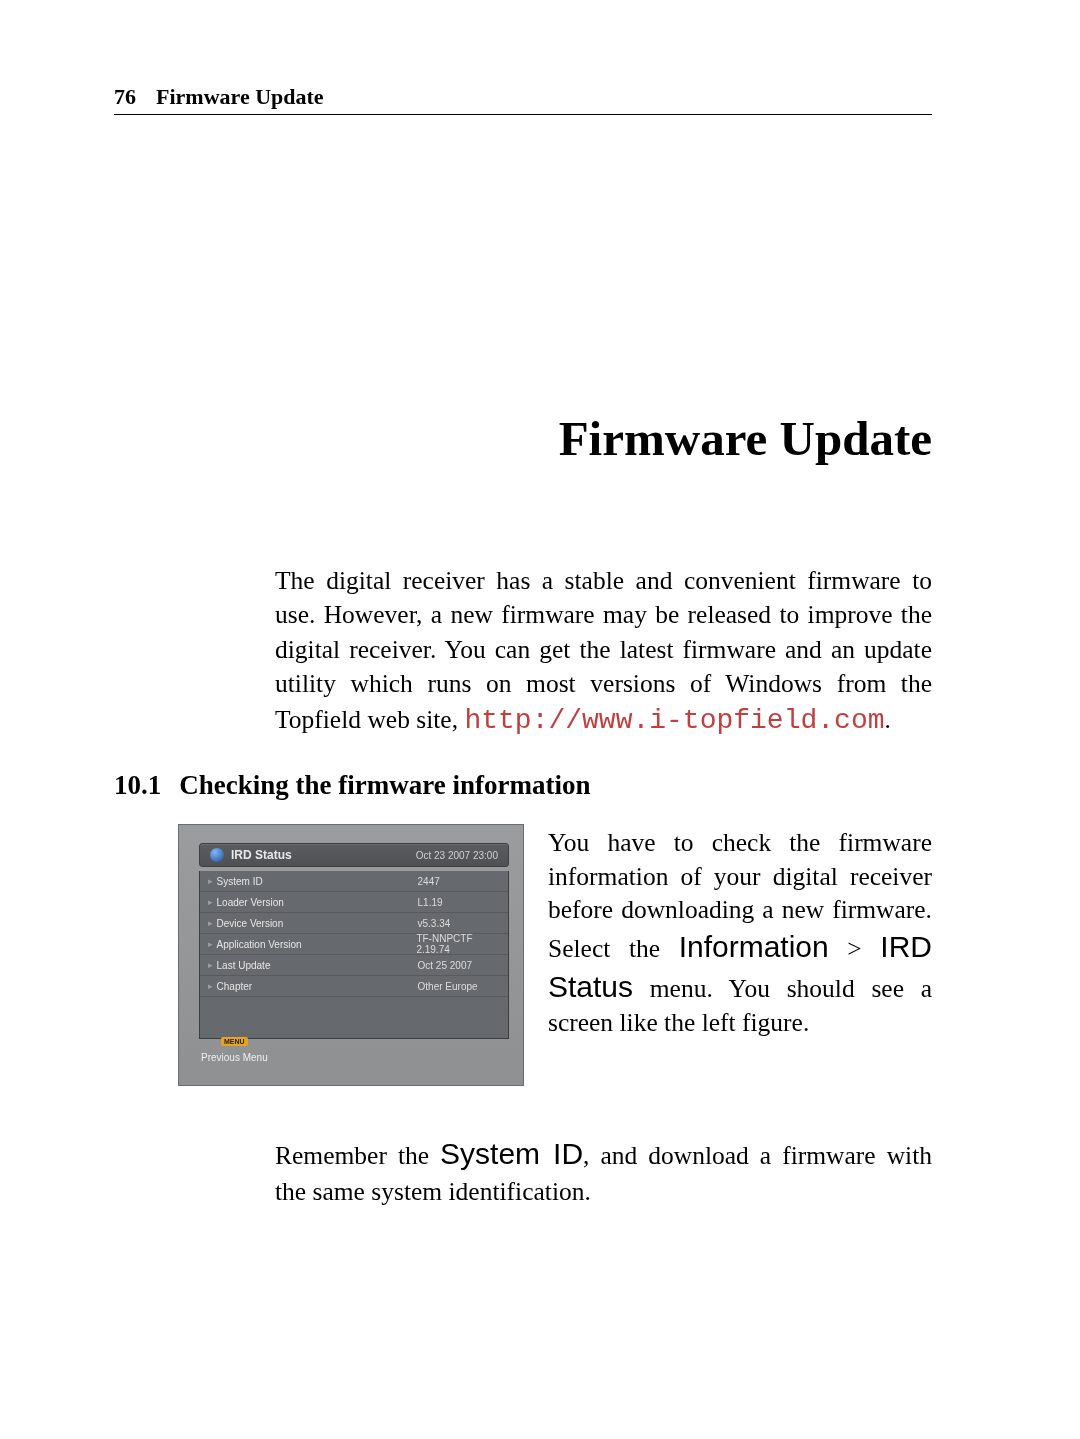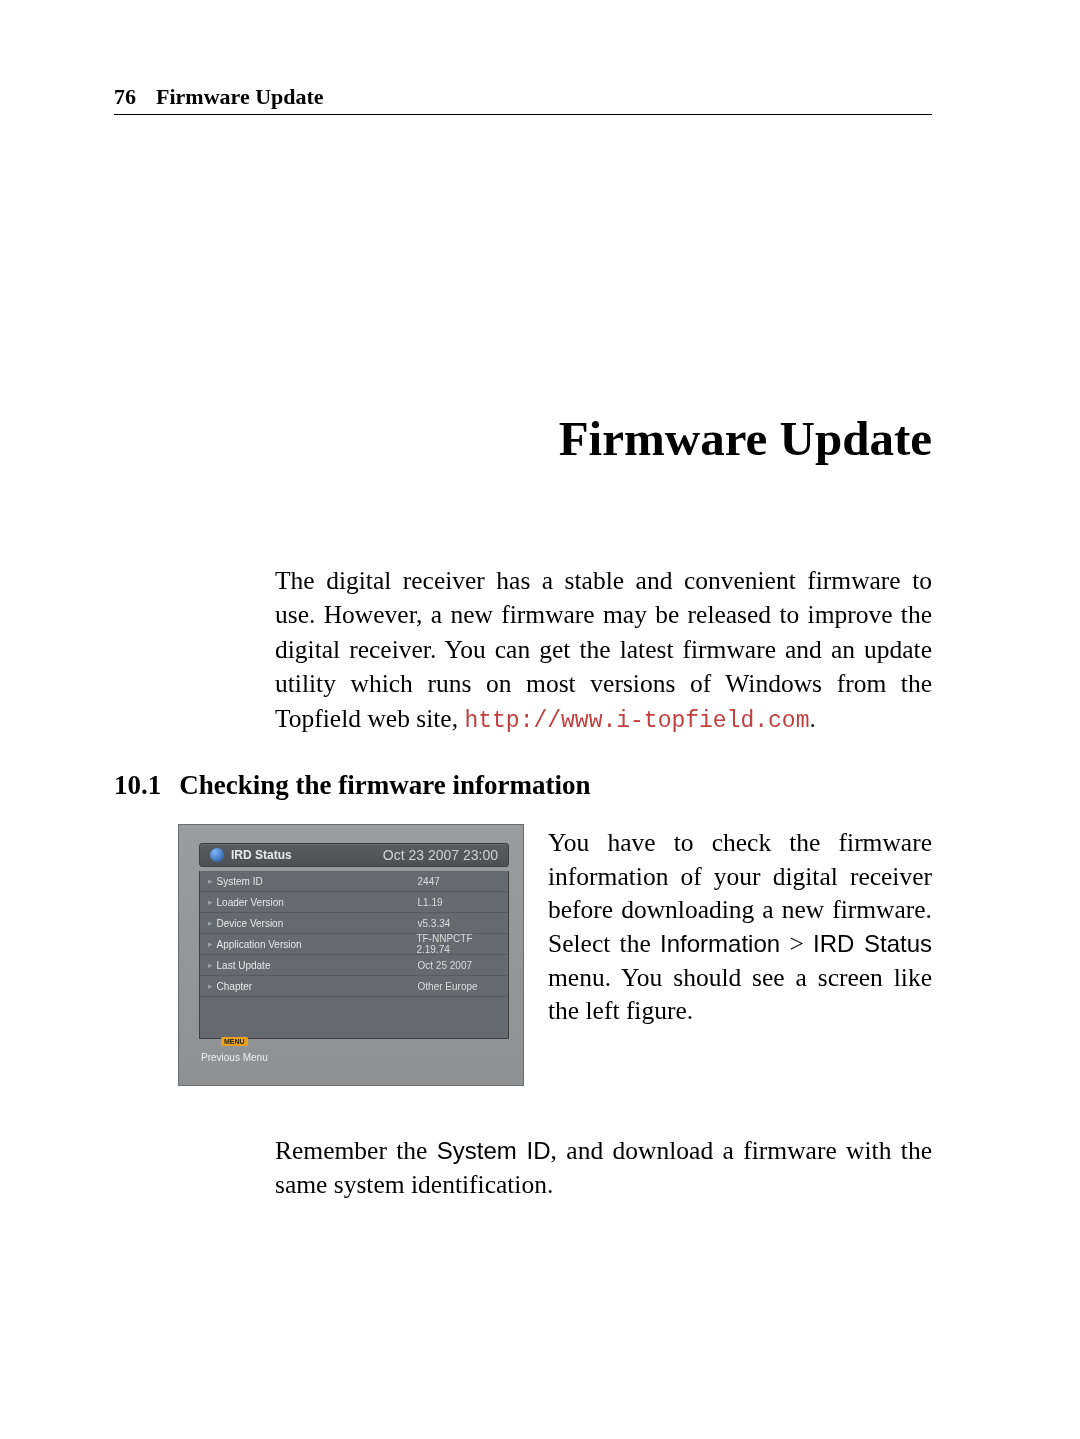--- a/index.html
+++ b/index.html
@@ -48,21 +48,21 @@
     position: absolute;
     left: 275px;
     right: 120px;
     top: 564px;
     font-size: 25.5px;
     line-height: 1.35;
     text-align: justify;
   }
   .intro a.tt {
     font-family: "Courier New", monospace;
-    font-size: 23px;
+    font-size: 28px;
     color: #c04040;
     text-decoration: none;
   }
   .section-heading {
     position: absolute;
     left: 114px;
     right: 120px;
     top: 770px;
     font-size: 27px;
     font-weight: bold;
@@ -77,21 +77,21 @@
   }
   .side-text {
     position: absolute;
     left: 548px;
     right: 120px;
     top: 826px;
     font-size: 25.5px;
     line-height: 1.32;
     text-align: justify;
   }
-  .sans { font-family: Arial, Helvetica, sans-serif; font-size: 24px; }
+  .sans { font-family: Arial, Helvetica, sans-serif; font-size: 30px; }
   .after-text {
     position: absolute;
     left: 275px;
     right: 120px;
     top: 1134px;
     font-size: 25.5px;
     line-height: 1.35;
     text-align: justify;
   }
 
@@ -113,21 +113,21 @@
     padding:0 10px;
     border:1px solid #3c3e40;
     box-shadow: 0 1px 0 rgba(255,255,255,0.1) inset;
   }
   .ird-bar .ttl { font-weight:bold; font-size:12px; display:flex; align-items:center; gap:7px;}
   .ird-bar .ttl .dot{
     width:14px;height:14px;border-radius:50%;
     background: radial-gradient(circle at 35% 30%, #7fb6ff, #1e4f8a);
     display:inline-block; position:relative;
   }
-  .ird-bar .ts { font-size:14px; color:#cfd1d3;}
+  .ird-bar .ts { font-size:10px; color:#cfd1d3;}
   .ird-panel {
     position:absolute; left:20px; right:14px; top:46px; bottom:46px;
     background:#666a6e;
     border:1px solid #3c3e40;
     border-top:none;
   }
   .ird-row{
     display:flex; align-items:center;
     height:20px; border-bottom:1px solid #575b5f;
     padding-left:8px;

